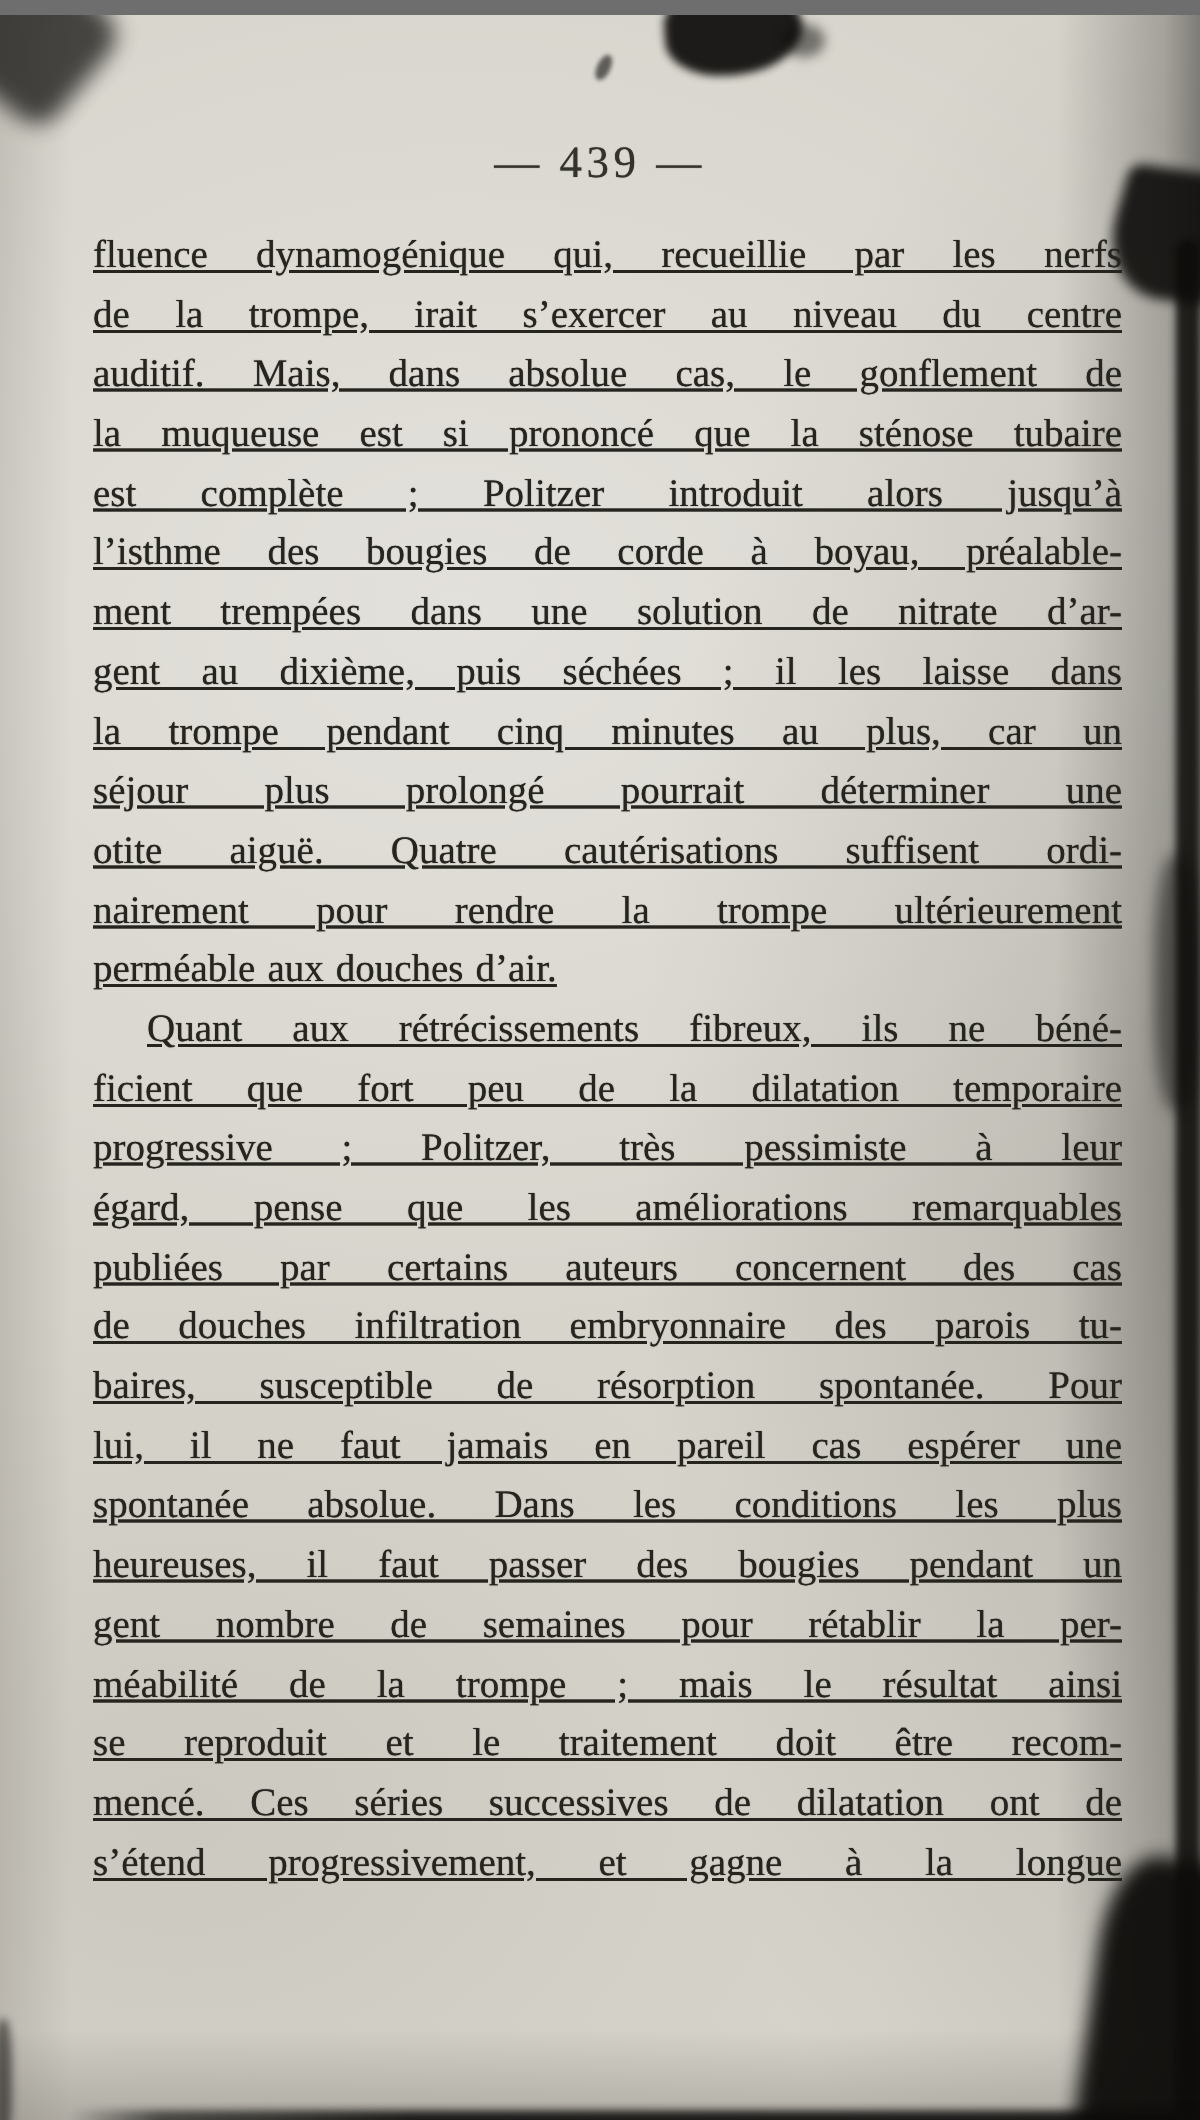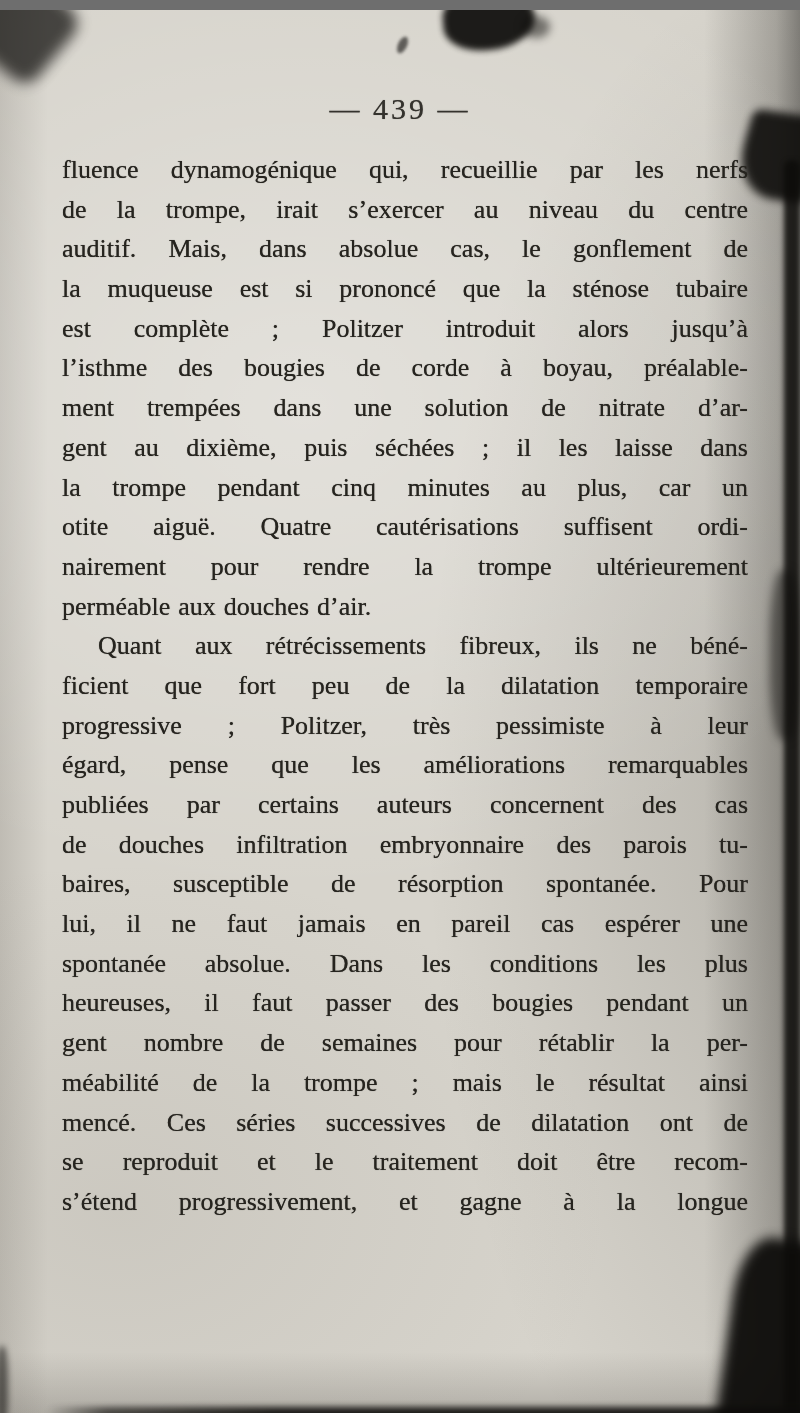--- a/index.html
+++ b/index.html
@@ -58,20 +58,21 @@
     font-size: 26px;
     line-height: 39.7px;
   }
   .line {
     text-align: justify;
     text-align-last: justify;
     height: 39.7px;
     overflow: hidden;
     text-shadow: 0 0 0.7px rgba(38,36,31,0.85);
     word-spacing: 1.5px;
+    text-decoration: underline;
   }
   .line.noj { text-align-last: left; }
   .line.indent { text-indent: 36px; }
 </style>
 </head>
 <body>
 
 <div class="page">
 
   <div class="ink m-topleft"></div>
@@ -90,33 +91,34 @@
   <div class="textblock">
       <div class="line">fluence dynamogénique qui, recueillie par les nerfs</div>
       <div class="line">de la trompe, irait s’exercer au niveau du centre</div>
       <div class="line">auditif. Mais, dans absolue cas, le gonflement de</div>
       <div class="line">la muqueuse est si prononcé que la sténose tubaire</div>
       <div class="line">est complète ; Politzer introduit alors jusqu’à</div>
       <div class="line">l’isthme des bougies de corde à boyau, préalable-</div>
       <div class="line">ment trempées dans une solution de nitrate d’ar-</div>
       <div class="line">gent au dixième, puis séchées ; il les laisse dans</div>
       <div class="line">la trompe pendant cinq minutes au plus, car un</div>
+      <div class="line">séjour plus prolongé pourrait déterminer une</div>
       <div class="line">otite aiguë. Quatre cautérisations suffisent ordi-</div>
       <div class="line">nairement pour rendre la trompe ultérieurement</div>
       <div class="line noj">perméable aux douches d’air.</div>
       <div class="line indent">Quant aux rétrécissements fibreux, ils ne béné-</div>
       <div class="line">ficient que fort peu de la dilatation temporaire</div>
       <div class="line">progressive ; Politzer, très pessimiste à leur</div>
       <div class="line">égard, pense que les améliorations remarquables</div>
       <div class="line">publiées par certains auteurs concernent des cas</div>
       <div class="line">de douches infiltration embryonnaire des parois tu-</div>
       <div class="line">baires, susceptible de résorption spontanée. Pour</div>
       <div class="line">lui, il ne faut jamais en pareil cas espérer une</div>
       <div class="line">spontanée absolue. Dans les conditions les plus</div>
       <div class="line">heureuses, il faut passer des bougies pendant un</div>
       <div class="line">gent nombre de semaines pour rétablir la per-</div>
       <div class="line">méabilité de la trompe ; mais le résultat ainsi</div>
+      <div class="line">se reproduit et le traitement doit être recom-</div>
       <div class="line">mencé. Ces séries successives de dilatation ont de</div>
-      <div class="line">se reproduit et le traitement doit être recom-</div>
       <div class="line">s’étend progressivement, et gagne à la longue</div>
     </div>
 
 </div>
 
 </body></html>

